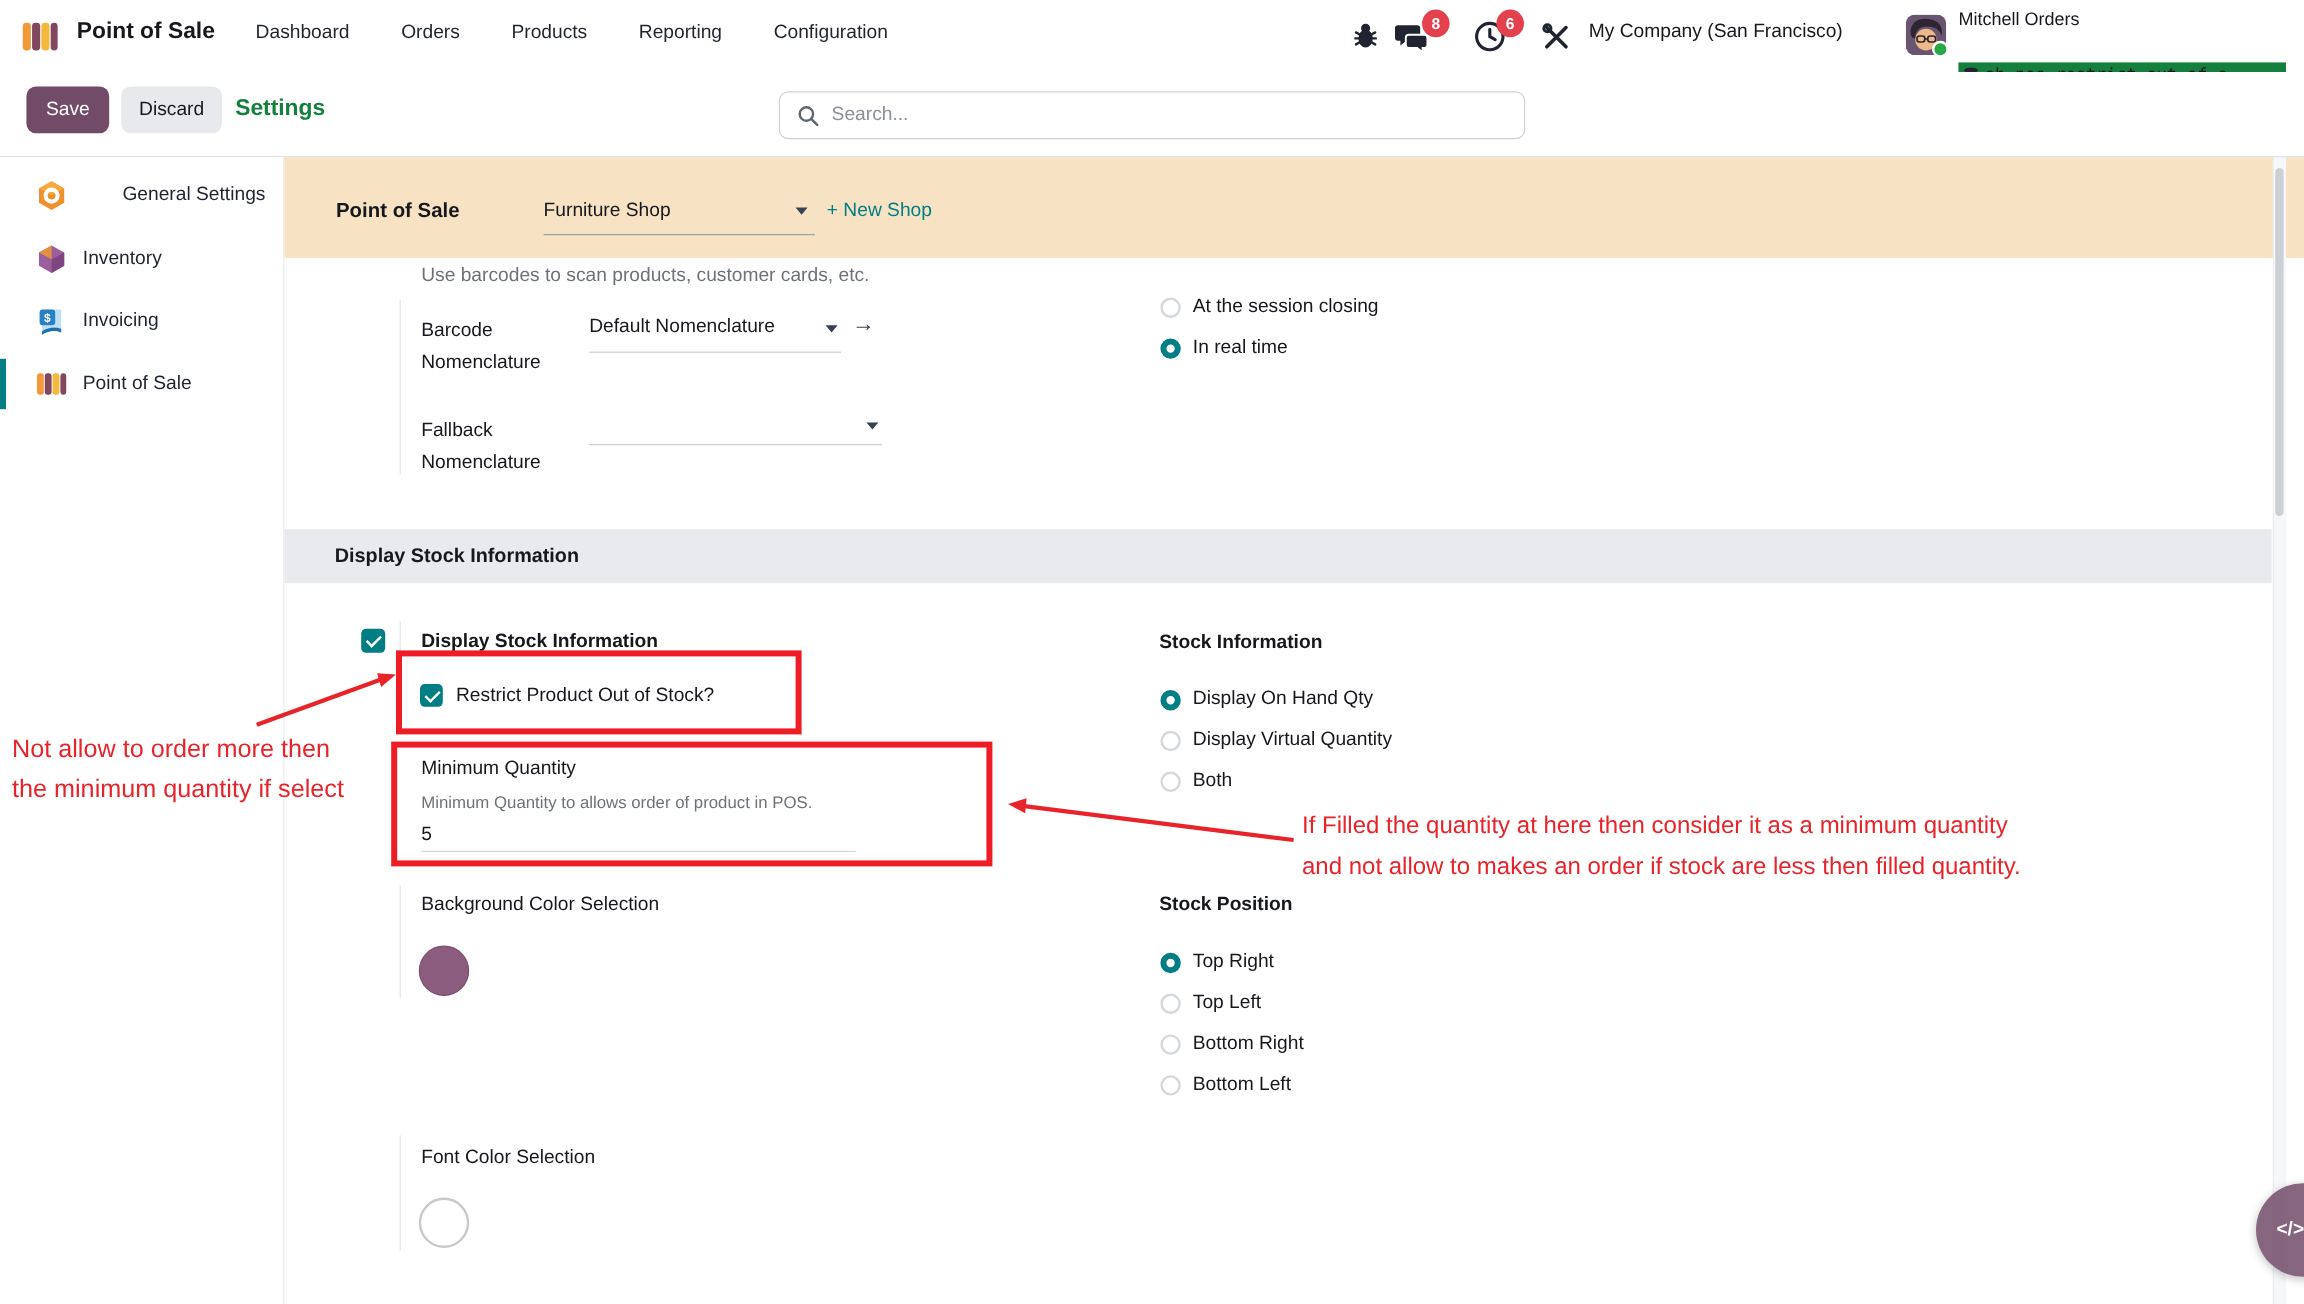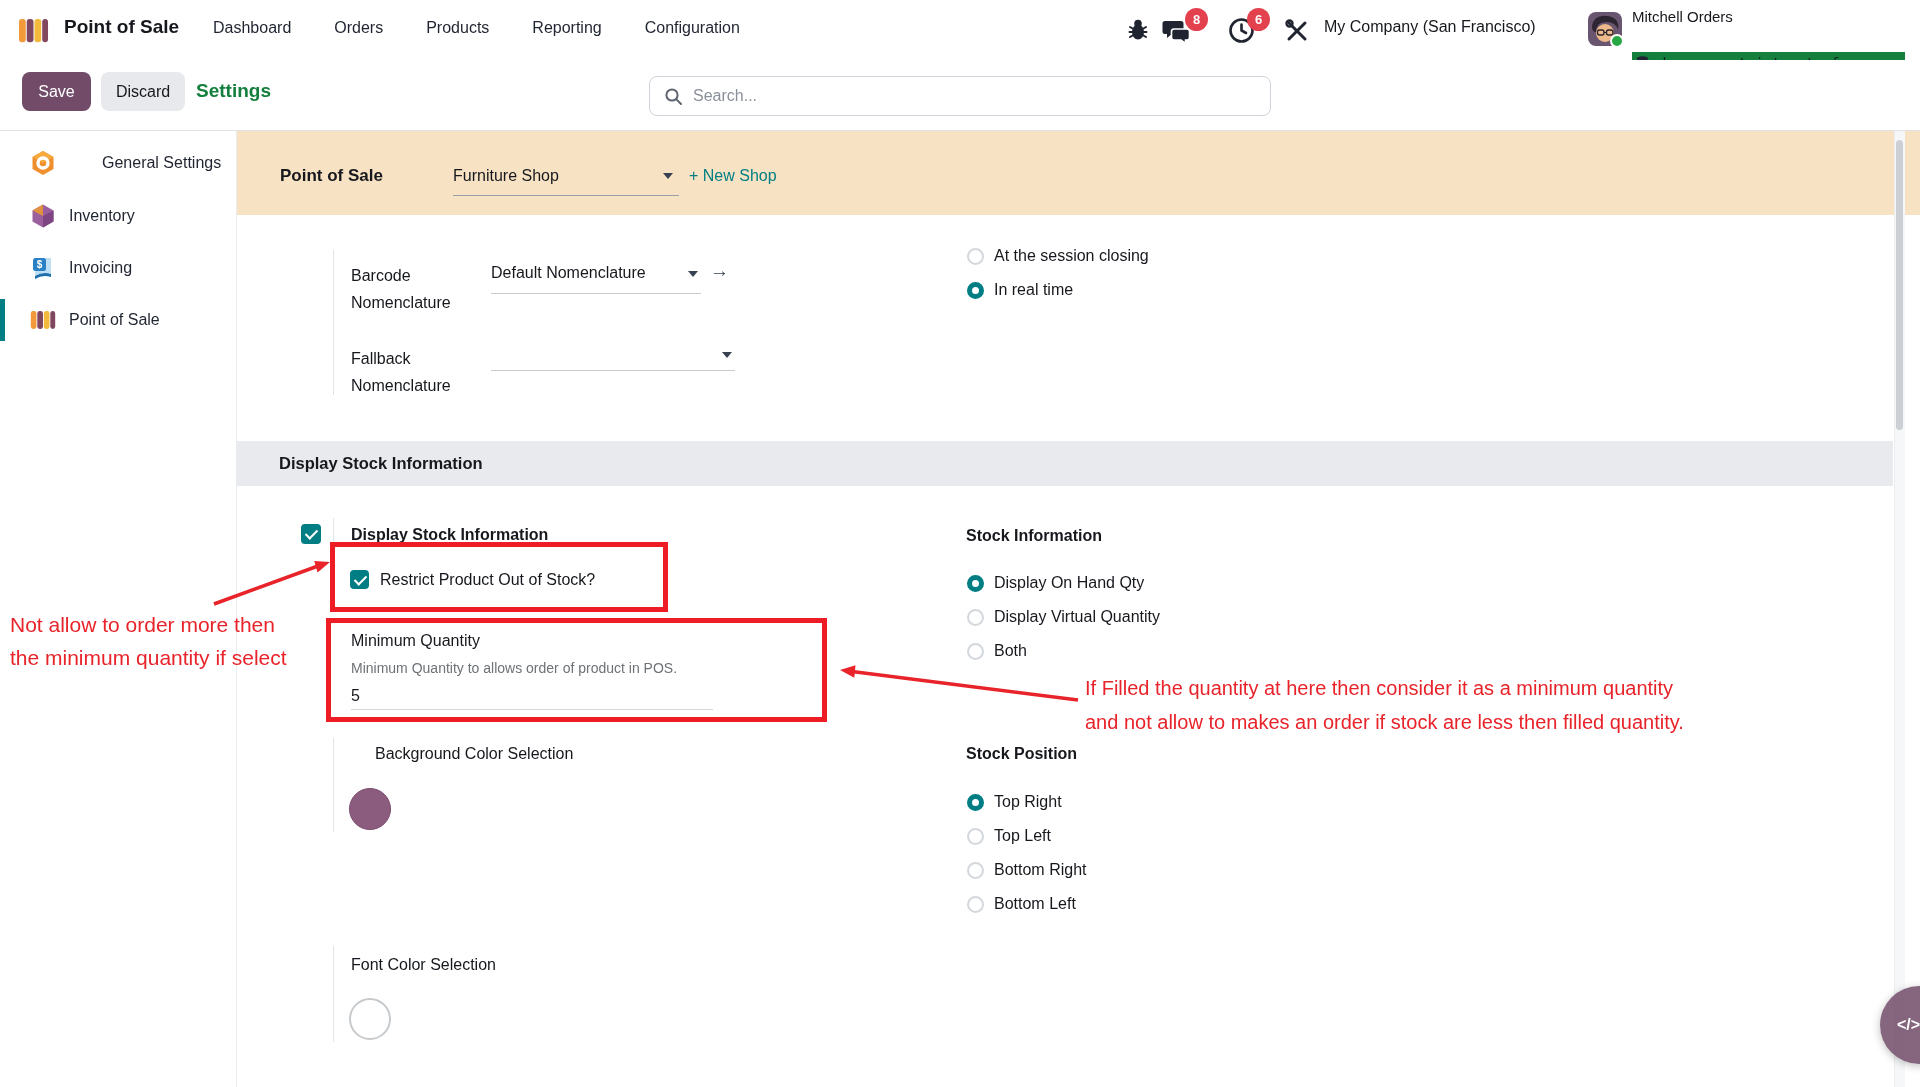--- a/index.html
+++ b/index.html
@@ -219,20 +219,21 @@
   </div>
 
   <div class="abs shopbar">
     <span class="abs shop-label" style="left:43px; top:35px;">Point of Sale</span>
     <span class="abs shop-value" style="left:216px; top:36px;">Furniture Shop</span>
     <span class="abs caret" style="left:426px; top:42px;"></span>
     <span class="field-underline" style="left:216px; top:64px; width:226px;"></span>
     <span class="abs new-shop" style="left:452px; top:36px;">+ New Shop</span>
   </div>
 
+  <div class="abs gray-text" style="left:351px; top:221px; width:560px;">Use barcodes to scan products, customer cards, etc.</div>
   <div class="vline" style="left:333px; top:250px; height:145px;"></div>
 
   <div class="abs form-label" style="left:351px; top:262px; width:120px; line-height:27px;">Barcode Nomenclature</div>
   <div class="abs form-label" style="left:491px; top:264px;">Default Nomenclature</div>
   <span class="abs caret" style="left:688px; top:271px;"></span>
   <span class="abs" style="left:710px; top:260px; font-size:19px; color:#374151; font-weight:700;">→</span>
   <div class="field-underline" style="left:491px; top:293px; width:210px; background:#c9ccd0;"></div>
 
   <div class="abs form-label" style="left:351px; top:345px; width:120px; line-height:27px;">Fallback Nomenclature</div>
   <span class="abs caret" style="left:722px; top:352px;"></span>
@@ -277,21 +278,21 @@
   <div class="radio-row" style="left:967px; top:608px;">
     <span class="radio"></span>
     <span class="radio-label">Display Virtual Quantity</span>
   </div>
   <div class="radio-row" style="left:967px; top:642px;">
     <span class="radio"></span>
     <span class="radio-label">Both</span>
   </div>
 
   <div class="vline" style="left:333px; top:738px; height:94px;"></div>
-  <div class="abs head-label" style="left:351px; top:745px;margin-left:24px;">Background Color Selection</div>
+  <div class="abs head-label" style="left:351px; top:745px;">Background Color Selection</div>
   <div class="color-circle" style="left:349px; top:788px; background:#8b5c7e; border:1px solid #7b4d6f;"></div>
 
   <div class="abs head-label" style="left:966px; top:745px; font-weight:600;">Stock Position</div>
   <div class="radio-row" style="left:967px; top:793px;">
     <span class="radio checked"></span>
     <span class="radio-label">Top Right</span>
   </div>
   <div class="radio-row" style="left:967px; top:827px;">
     <span class="radio"></span>
     <span class="radio-label">Top Left</span>

